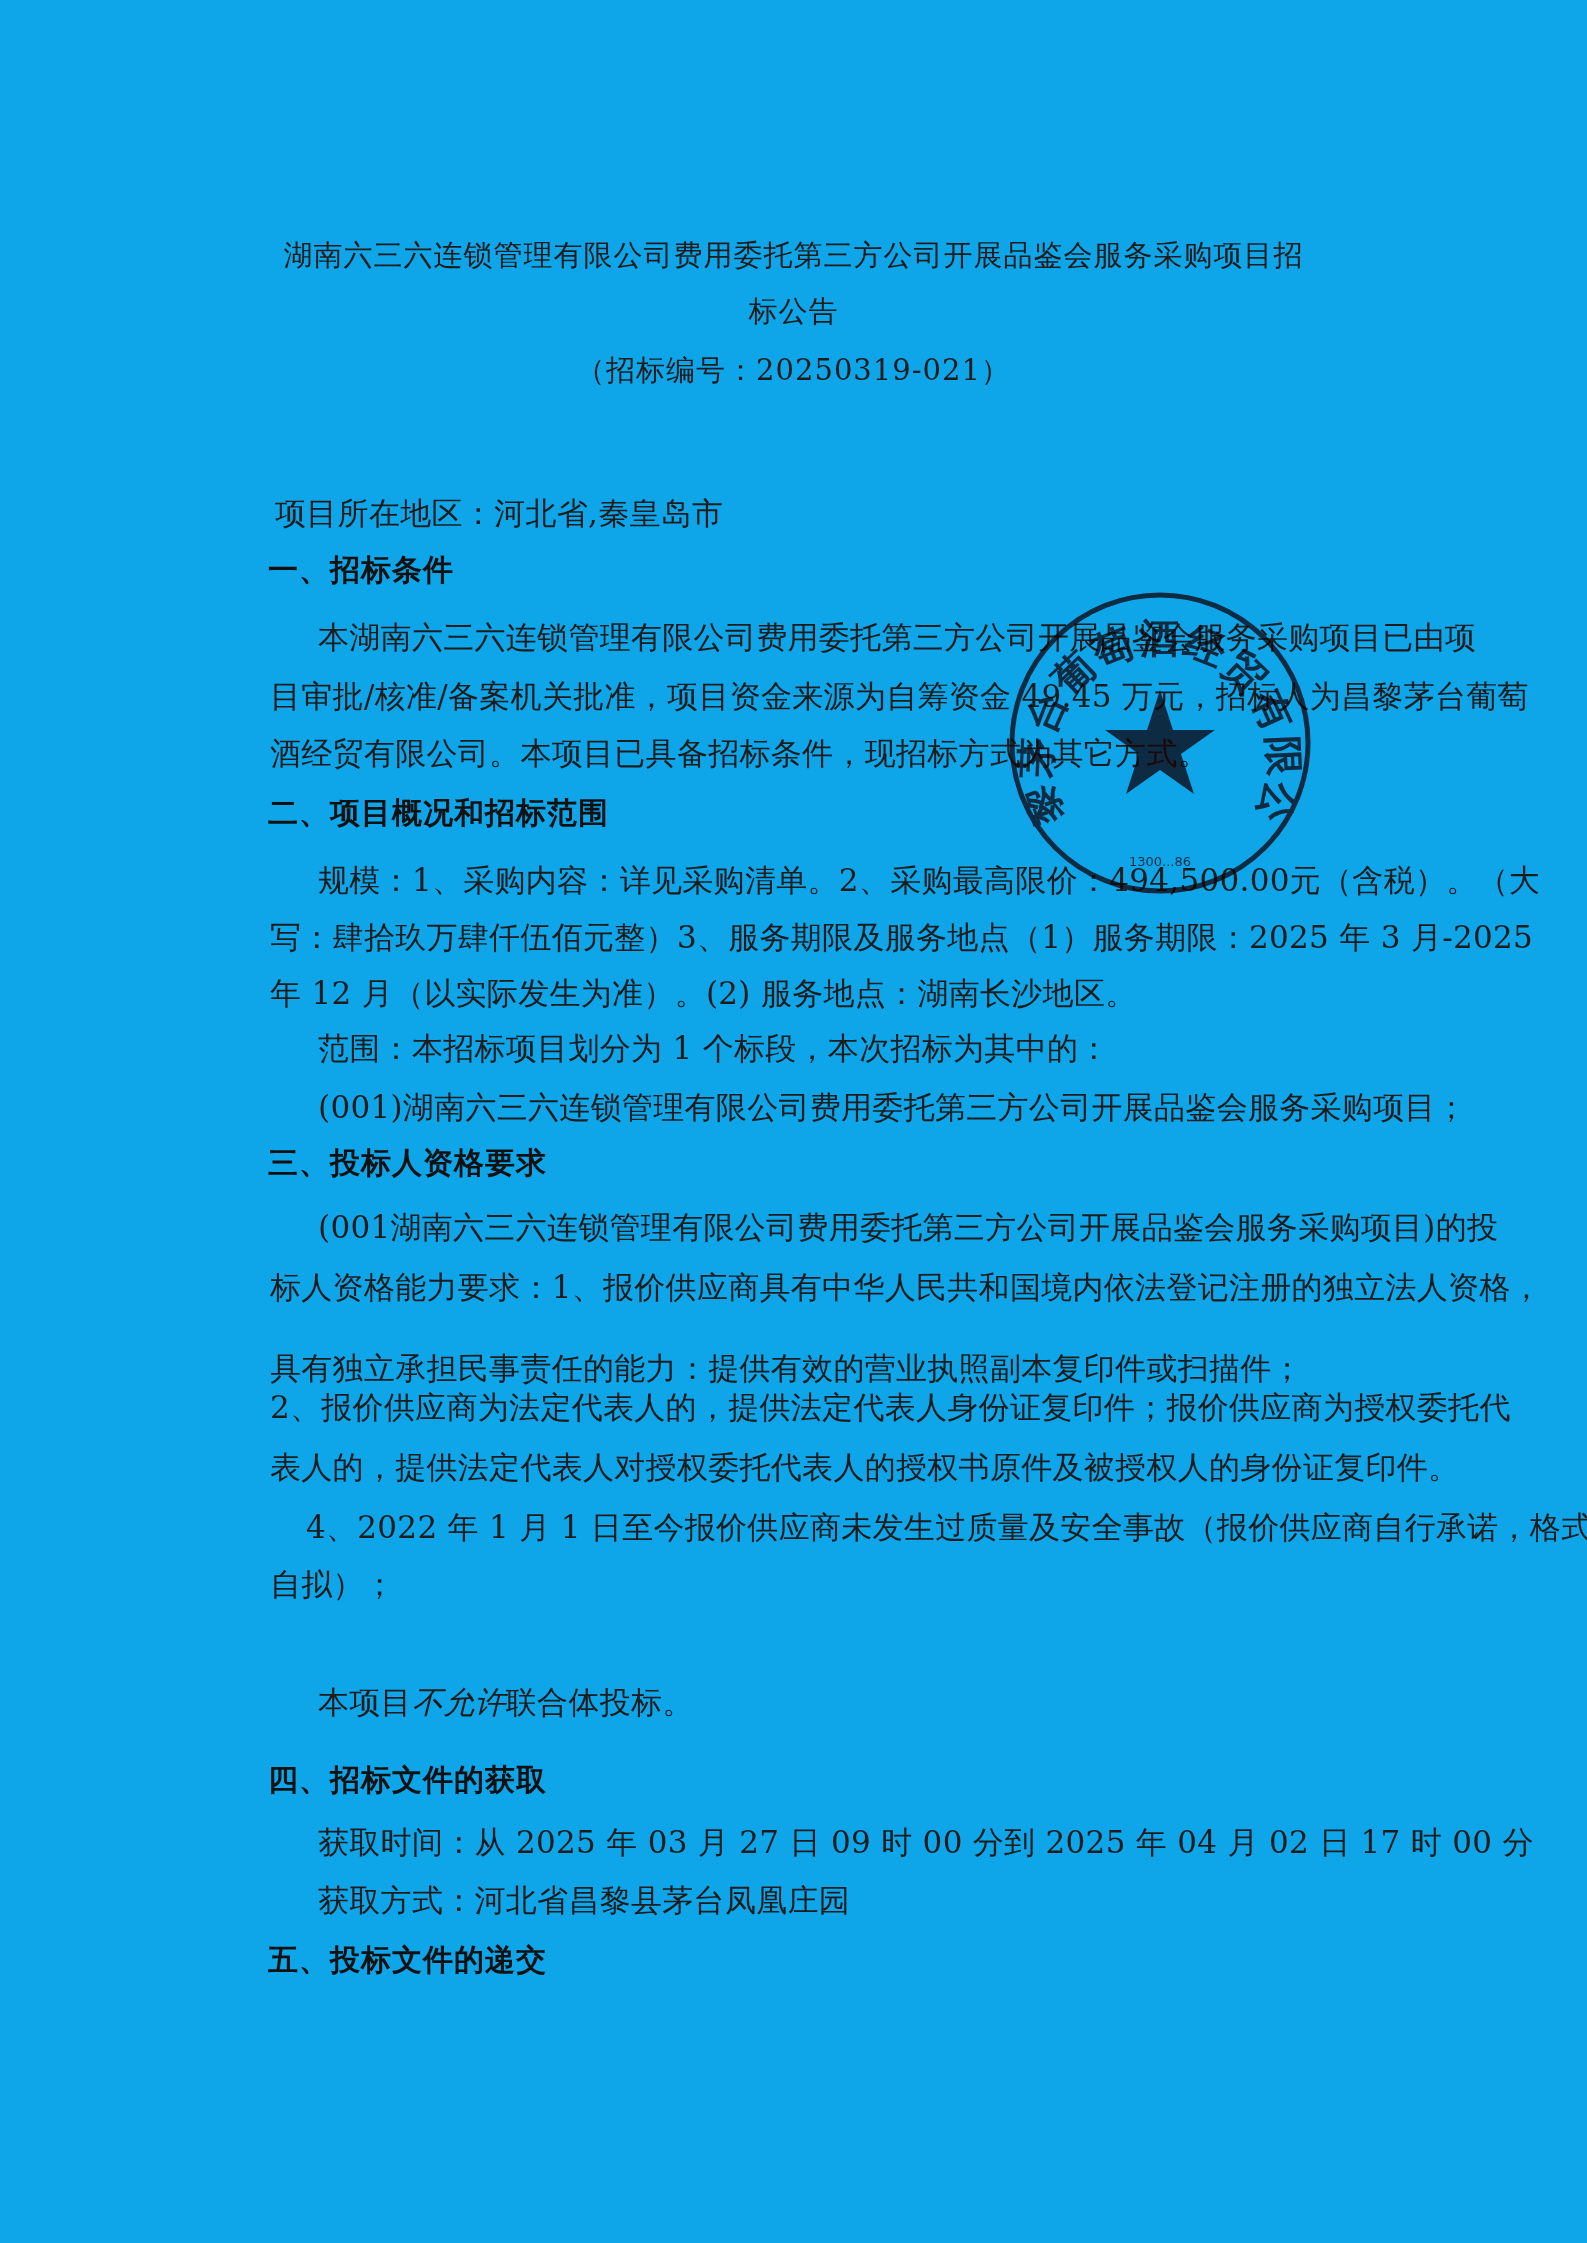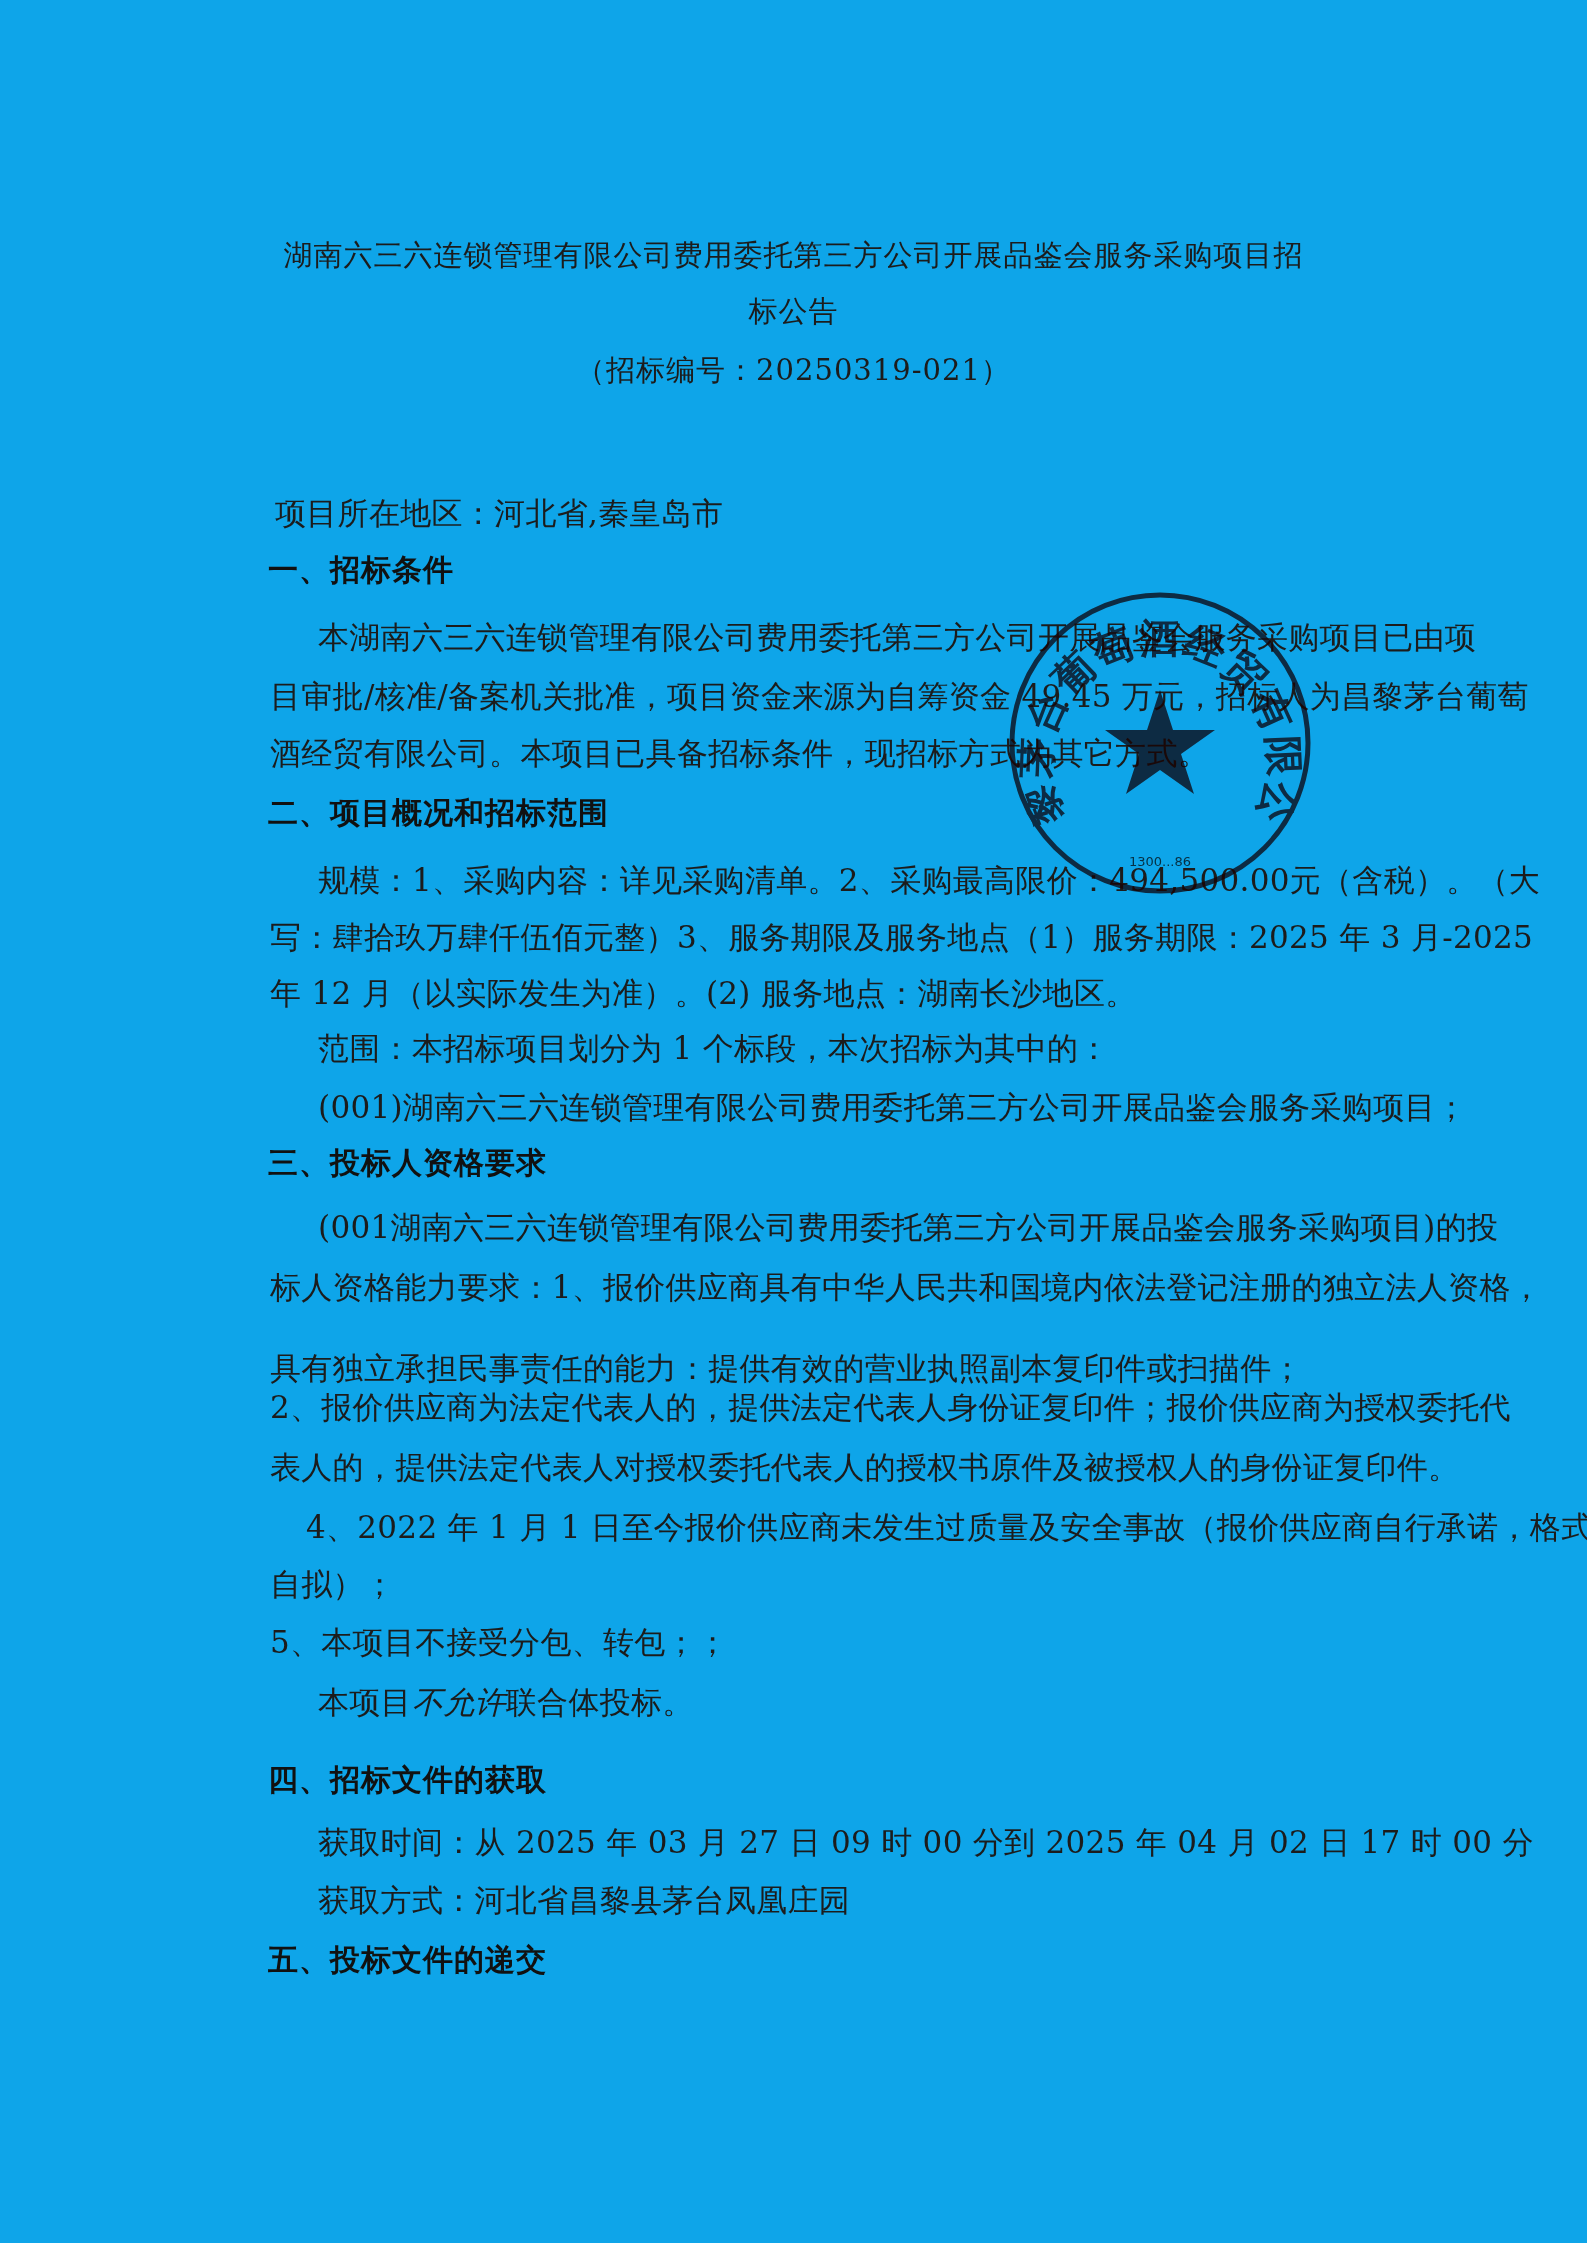--- a/index.html
+++ b/index.html
@@ -91,21 +91,20 @@
   <div class="line indent" style="top:1087px;">(001)湖南六三六连锁管理有限公司费用委托第三方公司开展品鉴会服务采购项目；</div>
 
   <div class="heading" style="top:1143px;">三、投标人资格要求</div>
   <div class="line indent justify" style="top:1207px; width:1015px;">(001湖南六三六连锁管理有限公司费用委托第三方公司开展品鉴会服务采购项目)的投</div>
   <div class="line justify" style="top:1267px; width:1063px;">标人资格能力要求：1、报价供应商具有中华人民共和国境内依法登记注册的独立法人资格，</div>
   <div class="line" style="top:1327px;margin-top:21px;">具有独立承担民事责任的能力：提供有效的营业执照副本复印件或扫描件；</div>
   <div class="line justify" style="top:1387px; width:1063px;">2、报价供应商为法定代表人的，提供法定代表人身份证复印件；报价供应商为授权委托代</div>
   <div class="line" style="top:1447px;">表人的，提供法定代表人对授权委托代表人的授权书原件及被授权人的身份证复印件。</div>
   <div class="line justify" style="top:1507px; width:1063px;margin-left:36px;">4、2022 年 1 月 1 日至今报价供应商未发生过质量及安全事故（报价供应商自行承诺，格式</div>
   <div class="line" style="top:1564px;">自拟）；</div>
-  <div class="line" style="top:1622px;">5、本项目不接受分包、转包；；</div>
   <div class="line indent" style="top:1682px;">
     <span>本项目</span><span class="italic">不允许</span><span>联合体投标。</span>
   </div>
 
   <div class="heading" style="top:1760px;">四、招标文件的获取</div>
   <div class="line indent" style="top:1822px;">获取时间：从 2025 年 03 月 27 日 09 时 00 分到 2025 年 04 月 02 日 17 时 00 分</div>
   <div class="line indent" style="top:1880px;">获取方式：河北省昌黎县茅台凤凰庄园</div>
 
   <div class="heading" style="top:1940px;">五、投标文件的递交</div>
 

